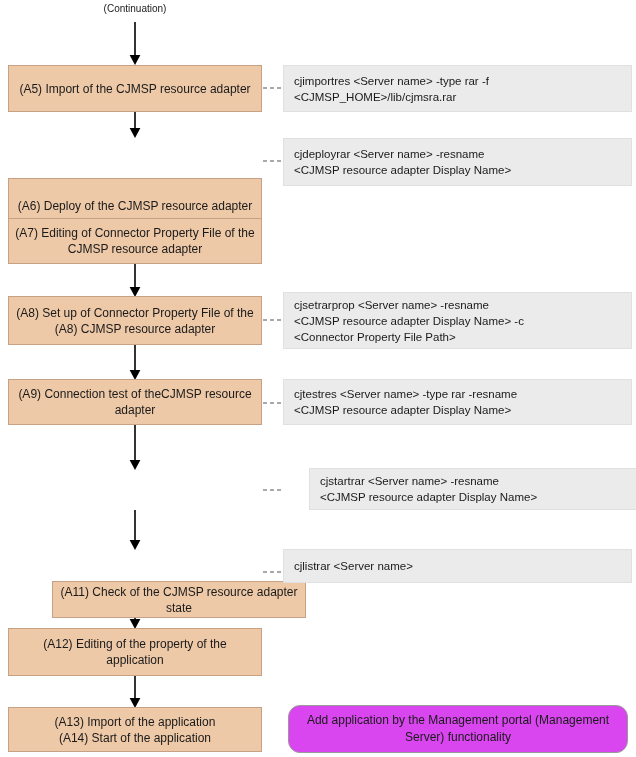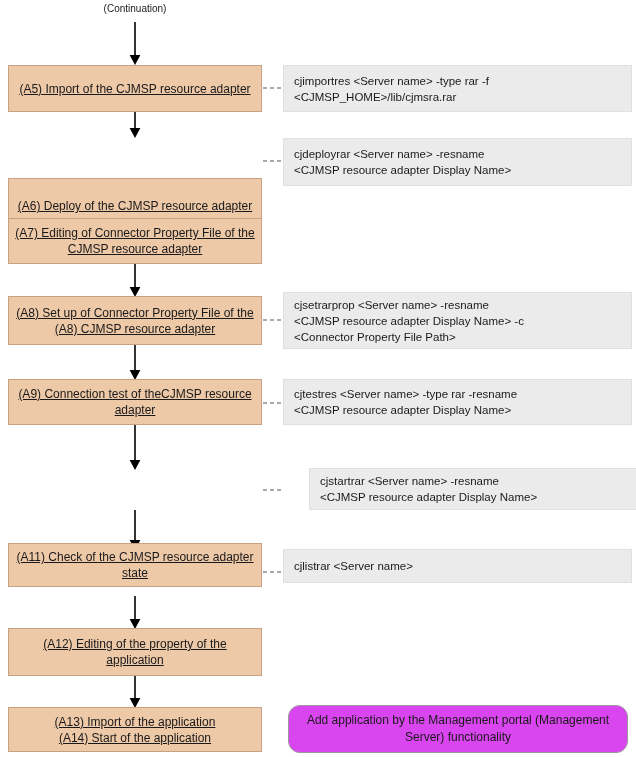--- a/index.html
+++ b/index.html
@@ -42,21 +42,20 @@
     background: #eec9a8;
     border: 1px solid #c7a183;
     display: flex;
     align-items: center;
     justify-content: center;
     text-align: center;
     font-size: 12px;
     line-height: 16px;
     color: #1a1a1a;
     padding: 0 4px;
-    text-decoration: underline;
   }
   .pbox span { display: block; white-space: pre-wrap; }
   
   .nbox {
     position: absolute;
     left: 283px;
     width: 349px;
     box-sizing: border-box;
     background: #ebebeb;
     border: 1px solid #e0e0e0;
@@ -139,21 +138,21 @@
 CJMSP resource adapter</span>
   </div>
   <div class="pbox" style="top:296px;height:49px;">
     <span>(A8) Set up of Connector Property File of the
 (A8) CJMSP resource adapter</span>
   </div>
   <div class="pbox" style="top:379px;height:46px;">
     <span>(A9) Connection test of theCJMSP resource
 adapter</span>
   </div>
-  <div class="pbox" style="top:543px;height:44px;">
+  <div class="pbox" style="top:581px;height:37px;margin-left:44px;">
     <span>(A11) Check of the CJMSP resource adapter
 state</span>
   </div>
   <div class="pbox" style="top:628px;height:48px;">
     <span>(A12) Editing of the property of the
 application</span>
   </div>
   <div class="pbox" style="top:707px;height:45px;">
     <span>(A13) Import of the application
 (A14) Start of the application</span>

